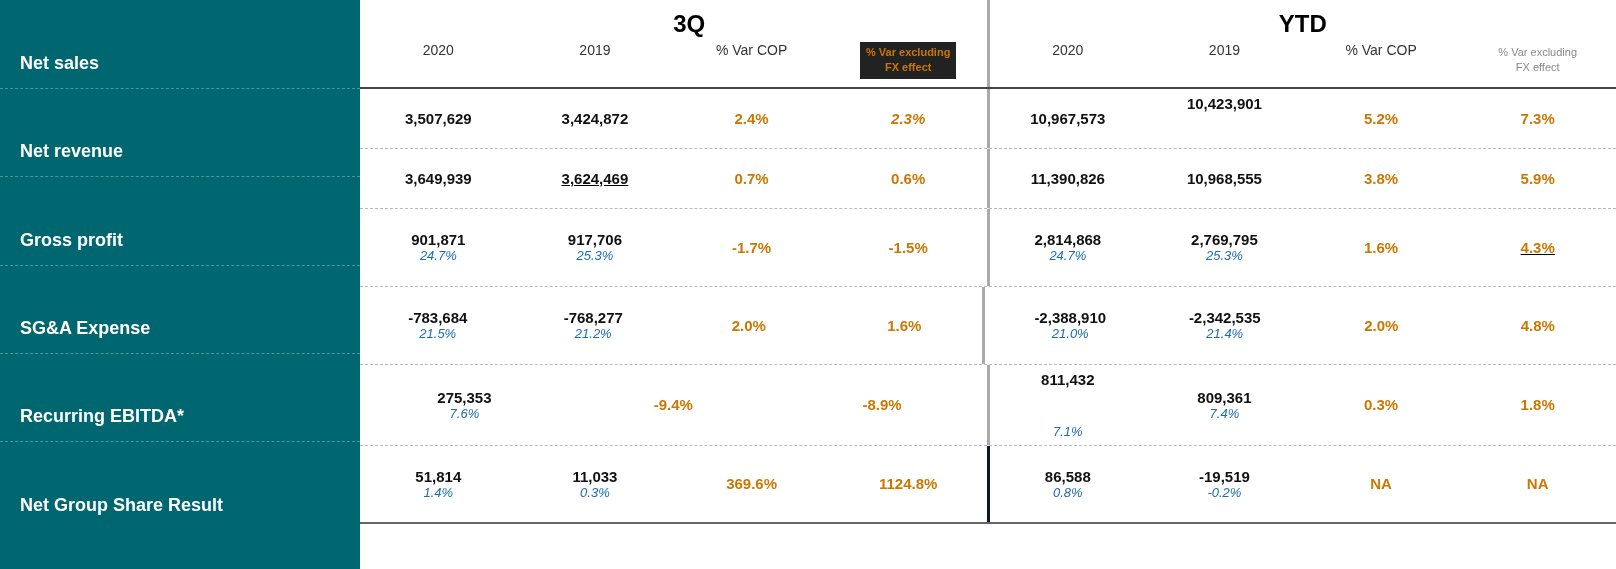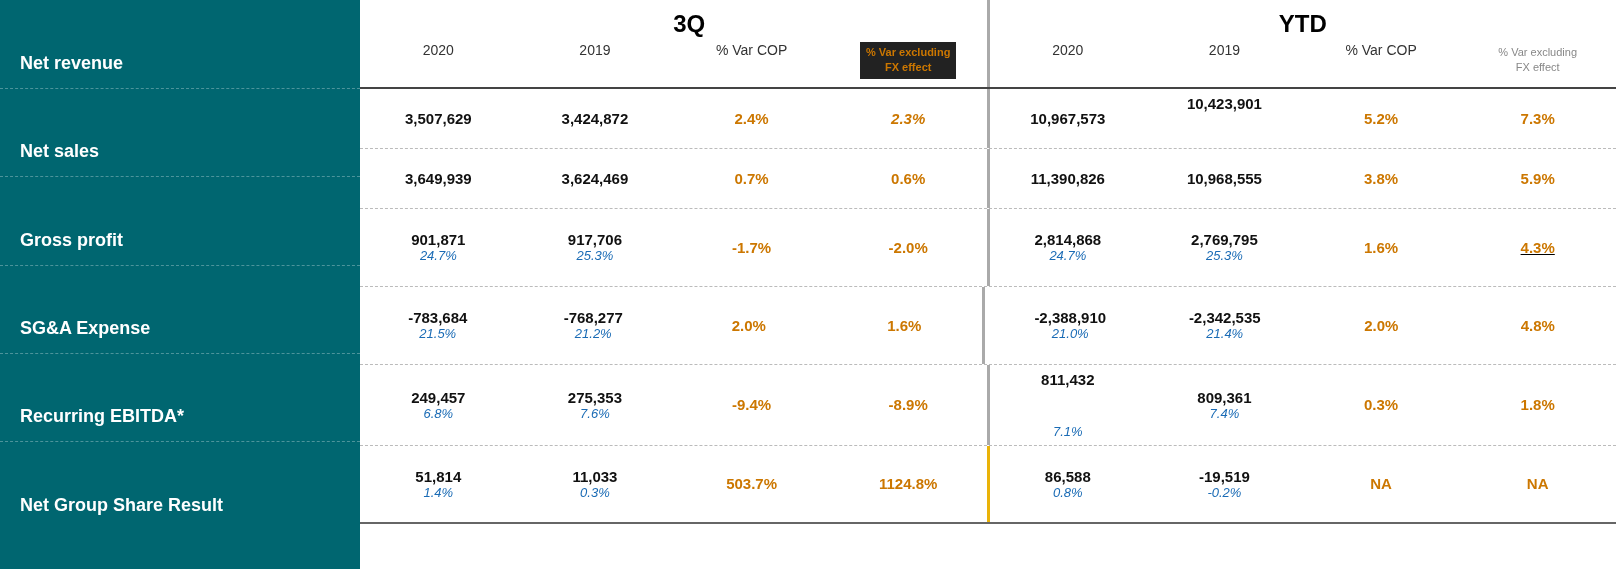--- a/index.html
+++ b/index.html
@@ -39,24 +39,24 @@
       flex-direction: column;
     }
   </style>
 </head>
 <body>
 
 <div class="container">
 
   <div class="sidebar">
     <div class="sidebar-item">
+      <span>Net sales</span>
+    </div>
+    <div class="sidebar-item">
       <span>Net revenue</span>
-    </div>
-    <div class="sidebar-item">
-      <span>Net sales</span>
     </div>
     <div class="sidebar-item">
       <span>Gross profit</span>
     </div>
     <div class="sidebar-item">
       <span>SG&amp;A Expense</span>
     </div>
     <div class="sidebar-item">
       <span>Recurring EBITDA*</span>
     </div>
@@ -148,21 +148,21 @@
 
     <div style="display:flex; border-bottom: 1px dashed #bbb; min-height: 60px;">
 
       <div style="flex:1; display:flex; border-right: 3px solid #aaa;">
 
       <div style="flex:1; text-align:center; padding: 6px 2px; display:flex; flex-direction:column; justify-content:center; align-items:center;">
         <div style="font-size:15px; font-weight: bold; color: #111;">3,649,939</div>
 
       </div>
 
-      <div style="flex:1; text-align:left; padding: 6px 2px; display:flex; flex-direction:column; justify-content:center; align-items:center;">
+      <div style="flex:1; text-align:left; padding: 6px 2px; display:flex; flex-direction:column; justify-content:center; align-items:center;text-decoration:underline;">
         <div style="font-size:15px; font-weight: bold; color: #111;">3,624,469</div>
 
       </div>
 
       <div style="flex:1; text-align:center; padding: 6px 2px; display:flex; flex-direction:column; justify-content:center; align-items:center;">
         <div style="font-size:15px; color: #cc7700; font-weight: bold;">0.7%</div>
 
       </div>
 
       <div style="flex:1; text-align:center; padding: 6px 2px; display:flex; flex-direction:column; justify-content:center; align-items:center;">
@@ -210,21 +210,21 @@
         <div style="font-size:15px; font-weight: bold; color: #111;">917,706</div>
         <div style="font-size:13px; color:#1a6bb5; font-style:italic;">25.3%</div>
       </div>
 
       <div style="flex:1; text-align:center; padding: 6px 2px; display:flex; flex-direction:column; justify-content:center; align-items:center;">
         <div style="font-size:15px; color: #cc7700; font-weight: bold;">-1.7%</div>
 
       </div>
 
       <div style="flex:1; text-align:center; padding: 6px 2px; display:flex; flex-direction:column; justify-content:center; align-items:center;">
-        <div style="font-size:15px; color: #cc7700; font-weight: bold;">-2.0%</div>
+        <div style="font-size:15px; color: #cc7700; font-weight: bold;">-1.5%</div>
 
       </div>
 
       </div>
 
       <div style="flex:1; display:flex;">
 
       <div style="flex:1; text-align:center; padding: 6px 2px; display:flex; flex-direction:column; justify-content:center; align-items:center;">
         <div style="font-size:15px; font-weight: bold; color: #111;">2,814,868</div>
         <div style="font-size:13px; color:#1a6bb5; font-style:italic;">24.7%</div>
@@ -296,24 +296,20 @@
 
       </div>
 
       </div>
     </div>
 
     <div style="display:flex; border-bottom: 1px dashed #bbb; min-height: 78px;">
 
       <div style="flex:1; display:flex; border-right: 3px solid #aaa;">
 
-      <div style="flex:1; text-align:center; padding: 6px 2px; display:flex; flex-direction:column; justify-content:center; align-items:center;">
-        <div style="font-size:15px; font-weight: bold; color: #111;">249,457</div>
-        <div style="font-size:13px; color:#1a6bb5; font-style:italic;">6.8%</div>
-      </div>
 
       <div style="flex:1; text-align:center; padding: 6px 2px; display:flex; flex-direction:column; justify-content:center; align-items:center;">
         <div style="font-size:15px; font-weight: bold; color: #111;">275,353</div>
         <div style="font-size:13px; color:#1a6bb5; font-style:italic;">7.6%</div>
       </div>
 
       <div style="flex:1; text-align:center; padding: 6px 2px; display:flex; flex-direction:column; justify-content:center; align-items:center;">
         <div style="font-size:15px; color: #cc7700; font-weight: bold;">-9.4%</div>
 
       </div>
@@ -345,34 +341,34 @@
       <div style="flex:1; text-align:center; padding: 6px 2px; display:flex; flex-direction:column; justify-content:center; align-items:center;">
         <div style="font-size:15px; color: #cc7700; font-weight: bold;">1.8%</div>
 
       </div>
 
       </div>
     </div>
 
     <div style="display:flex; border-bottom: 2px solid #666; min-height: 78px;">
 
-      <div style="flex:1; display:flex; border-right: 3px solid #eab308;">
+      <div style="flex:1; display:flex; border-right: 3px solid #0f172a;">
 
       <div style="flex:1; text-align:center; padding: 6px 2px; display:flex; flex-direction:column; justify-content:center; align-items:center;">
         <div style="font-size:15px; font-weight: bold; color: #111;">51,814</div>
         <div style="font-size:13px; color:#1a6bb5; font-style:italic;">1.4%</div>
       </div>
 
       <div style="flex:1; text-align:center; padding: 6px 2px; display:flex; flex-direction:column; justify-content:center; align-items:center;">
         <div style="font-size:15px; font-weight: bold; color: #111;">11,033</div>
         <div style="font-size:13px; color:#1a6bb5; font-style:italic;">0.3%</div>
       </div>
 
       <div style="flex:1; text-align:center; padding: 6px 2px; display:flex; flex-direction:column; justify-content:center; align-items:center;">
-        <div style="font-size:15px; color: #cc7700; font-weight: bold;">503.7%</div>
+        <div style="font-size:15px; color: #cc7700; font-weight: bold;">369.6%</div>
 
       </div>
 
       <div style="flex:1; text-align:center; padding: 6px 2px; display:flex; flex-direction:column; justify-content:center; align-items:center;">
         <div style="font-size:15px; color: #cc7700; font-weight: bold;">1124.8%</div>
 
       </div>
 
       </div>
 

